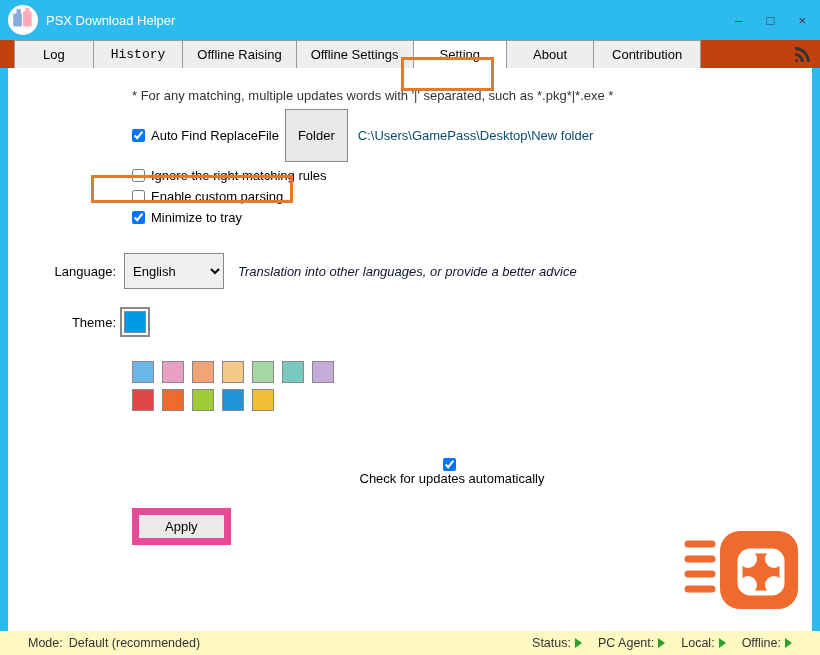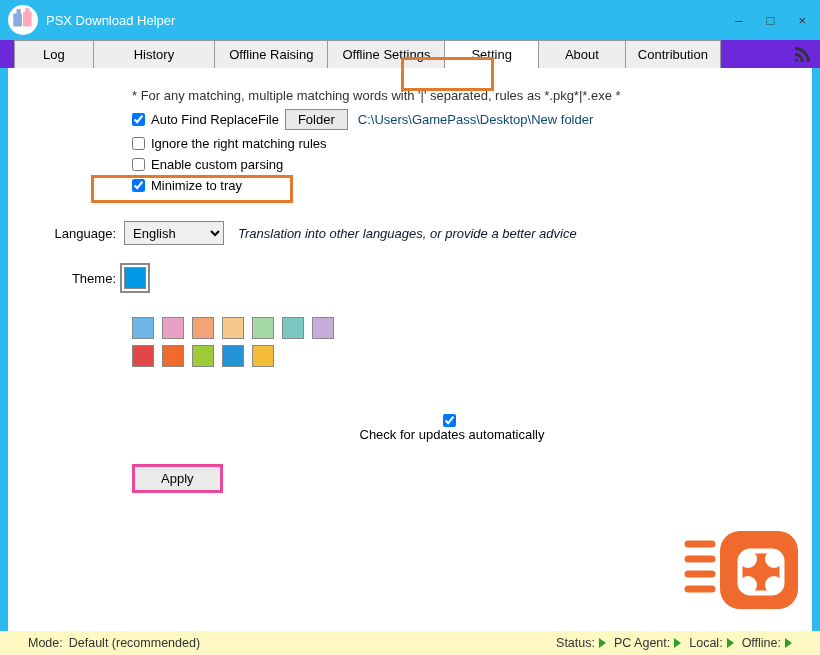--- a/index.html
+++ b/index.html
@@ -35,21 +35,21 @@
       display: flex;
       align-items: center;
       justify-content: center;
       overflow: hidden;
     }
     .app-icon svg { width: 26px; height: 26px; }
     .title-text { font-size: 13px; flex: 1; }
     .window-controls { display: flex; gap: 12px; align-items: center; color: #333; font-size: 13px; }
     .window-controls span { cursor: pointer; padding: 0 6px; }
     .tab-wrapper {
-      background: #6d28d9;
+      background: #c2410c;
       padding: 0 8px 0 8px;
     }
     .tab-container {
       display: flex;
       margin: 0 0 0 6px;
       gap: 0;
     }
     .tab {
       padding: 6px 14px;
       background: #eee;
@@ -100,34 +100,34 @@
       margin-left: 84px;
       display: flex;
       align-items: center;
       margin-bottom: 6px;
       font-size: 13px;
     }
     .checkbox-row input[type="checkbox"] {
       margin-right: 6px;
     }
     .folder-btn {
-      padding: 2px 12px;
+      padding: 18px 12px;
       margin-left: 6px;
       border: 1px solid #888;
       background: #e8e8e8;
       cursor: pointer;
       font-size: 13px;
     }
     .path-text {
       margin-left: 10px;
       color: #0c4a6e;
       font-size: 13px;
     }
     .lang-select {
-      height: 24px;
+      height: 36px;
       width: 100px;
       border: 1px solid #888;
       font-size: 13px;
       padding: 0 4px;
     }
     .lang-hint {
       color: #0f172a;
       font-style: italic;
       margin-left: 14px;
       font-size: 13px;
@@ -150,38 +150,38 @@
       margin-left: 84px;
       margin-top: 28px;
     }
     .swatch-row {
       display: flex;
       gap: 8px;
       margin-bottom: 6px;
     }
     .apply-btn {
       padding: 4px 26px;
-      border: 3px solid #ec4899;
+      border: 7px solid #ec4899;
       background: #eaeaea;
       cursor: pointer;
       font-size: 13px;
       margin-left: 84px;
       margin-top: 16px;
     }
     .statusbar {
       height: 24px;
       background: #fef9c3;
       display: flex;
       align-items: center;
       padding: 0 28px;
       font-size: 12.5px;
       color: #333;
     }
     .status-left { display: flex; gap: 6px; }
-    .status-right { margin-left: auto; display: flex; gap: 8px; align-items: center; }
+    .status-right { margin-left: auto; display: flex; gap: 16px; align-items: center; }
     .status-item { display: flex; align-items: center; gap: 4px; }
     .play-icon {
       width: 0; height: 0;
       border-left: 7px solid #2aa02a;
       border-top: 5px solid transparent;
       border-bottom: 5px solid transparent;
       display: inline-block;
     }
     .rss-icon {
       position: absolute;
@@ -236,36 +236,36 @@
     <div class="window-controls">
       <span>–</span>
       <span>□</span>
       <span>×</span>
     </div>
   </div>
 
   <div class="tab-wrapper" style="position:relative;">
     <div class="tab-container">
       <div class="tab" style="padding:6px 28px;">Log</div>
-      <div class="tab" style="padding:6px 40px;">History</div>
+      <div class="tab" style="padding:6px 17px;font-family:Liberation Mono, monospace;">History</div>
       <div class="tab">Offline Raising</div>
       <div class="tab">Offline Settings</div>
       <div class="tab active" style="padding:6px 26px;">Setting</div>
       <div class="tab" style="padding:6px 26px;">About</div>
-      <div class="tab" style="padding:6px 12px;">Contribution</div>
+      <div class="tab" style="padding:6px 18px;">Contribution</div>
     </div>
     <span class="rss-icon" style="position:absolute;right:10px;top:4px;">
       <svg width="18" height="18" viewBox="0 0 24 24">
           <path d="M4 4v4c8.8 0 16 7.2 16 16h4C24 13 15 4 4 4zm0 8v4c4.4 0 8 3.6 8 8h4c0-6.6-5.4-12-12-12zm2 8c-1.1 0-2 .9-2 2s.9 2 2 2 2-.9 2-2-.9-2-2-2z" fill="#333"></path>
         </svg>
     </span>
   </div>
 
   <div class="content">
-    <div class="hint">* For any matching, multiple matching words with '|' separated, rules as *.pkg*|*.exe *</div>
+    <div class="hint">* For any matching, multiple updates words with '|' separated, such as *.pkg*|*.exe *</div>
 
     <div class="checkbox-row">
       <input type="checkbox" checked="" style="">
       <span>Auto Find ReplaceFile</span>
       <button class="folder-btn">Folder</button>
       <span class="path-text">C:\Users\GamePass\Desktop\New folder</span>
     </div>
     <div class="checkbox-row">
       <input type="checkbox" style="">
       <span>Ignore the right matching rules</span>

